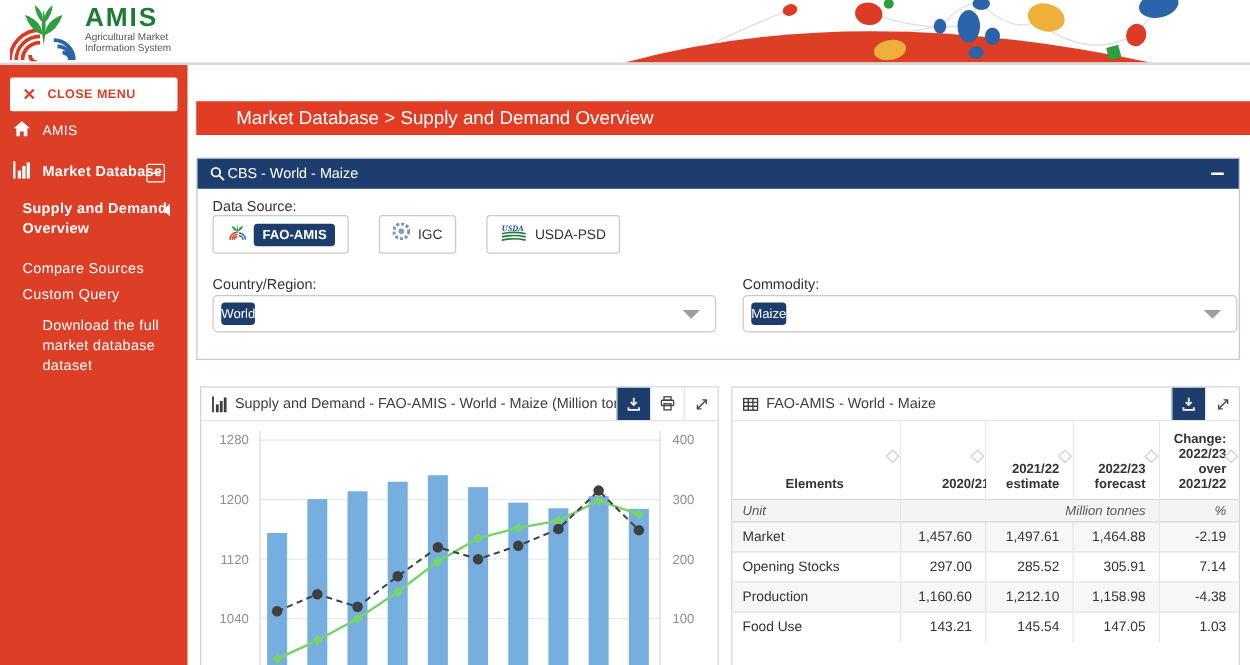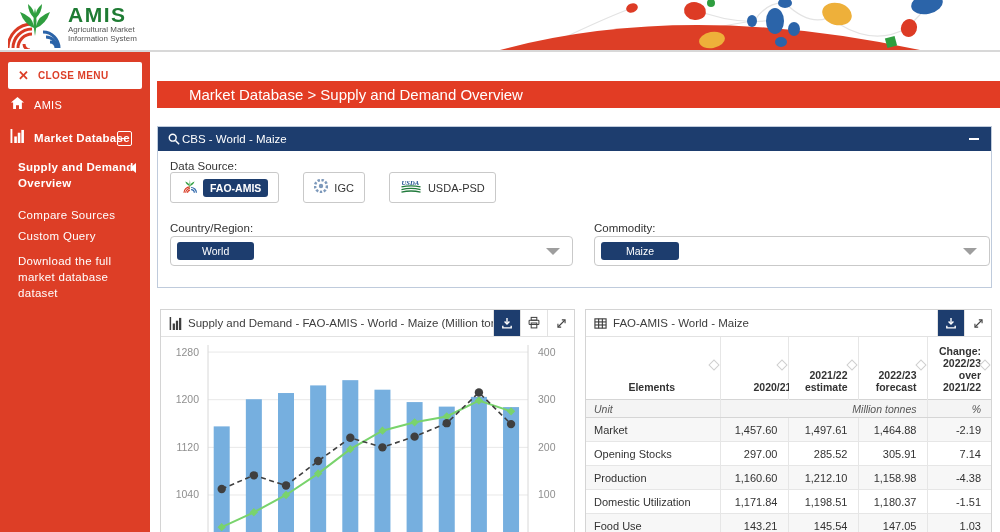--- a/index.html
+++ b/index.html
@@ -44,21 +44,21 @@
   .minus-ic{position:absolute;right:12px;top:11px;width:10px;height:2px;background:#fff;cursor:pointer;}
   .fp-label{position:absolute;font-size:11.5px;color:#333;}
   #src-row{position:absolute;left:12px;top:45px;display:flex;gap:24px;}
   .src-btn{height:29px;border:1px solid #c9c9c9;border-radius:3px;background:#fff;display:flex;
     align-items:center;padding:0 10px;gap:6px;cursor:pointer;}
   .src-btn .badge{background:#1d3d6e;color:#fff;font-size:10.5px;font-weight:bold;
     padding:3px 7px;border-radius:3px;}
   .src-btn .plain{font-size:11px;color:#333;}
   .select{position:absolute;height:28px;border:1px solid #c9c9c9;border-radius:4px;background:#fff;}
   .select .badge{position:absolute;left:6px;top:5px;background:#1d3d6e;color:#fff;font-size:10.5px;
-    padding:3px 25px;border-radius:3px;}
+    padding:3px 0;border-radius:3px;}
   .dd-arrow{position:absolute;right:12px;top:11px;width:0;height:0;
     border-left:7px solid transparent;border-right:7px solid transparent;border-top:7px solid #9e9e9e;}
 
   
   .panel{position:absolute;background:#fff;border:1px solid #d4d4d4;box-sizing:border-box;overflow:hidden;}
   #chart-panel{left:160px;top:309px;width:415px;height:230px;}
   #table-panel{left:585px;top:309px;width:407px;height:232px;}
   .panel-head{position:relative;height:26px;border-bottom:1px solid #e2e2e2;display:flex;align-items:center;}
   .panel-head .t{font-size:11.5px;color:#3d3d3d;margin-left:6px;white-space:nowrap;}
   .head-btns{position:absolute;right:0;top:0;height:26px;display:flex;}
@@ -172,21 +172,21 @@
       <div class="side-item sub bold" style="top: 107px;">
         <span class="lbl">Supply and Demand Overview</span>
         <span class="left-arrow"></span>
       </div>
       <div class="side-item sub" style="top: 155px;">
         <span class="lbl">Compare Sources</span>
       </div>
       <div class="side-item sub" style="top: 176px;">
         <span class="lbl">Custom Query</span>
       </div>
-      <div class="side-item sub" style="top: 201px;">
+      <div class="side-item sub" style="top: 201px; margin-left: 16px;">
         <span class="lbl">Download the full market database dataset</span>
       </div>
     </nav>
 </div>
 
 <div id="breadcrumb">Market Database &gt; Supply and Demand Overview</div>
 
 <div id="filter-panel">
   <div class="panel-head-blue">
     <svg width="12" height="12" viewBox="0 0 14 14" style="margin-left:10px">
@@ -434,27 +434,20 @@
           <td class="num">7.14</td>
         </tr>
         <tr>
           <td>Production</td>
           <td class="num">1,160.60</td>
           <td class="num">1,212.10</td>
           <td class="num">1,158.98</td>
           <td class="num">-4.38</td>
         </tr>
         <tr>
-          <td>Domestic Utilization</td>
-          <td class="num">1,171.84</td>
-          <td class="num">1,198.51</td>
-          <td class="num">1,180.37</td>
-          <td class="num">-1.51</td>
-        </tr>
-        <tr>
           <td>Food Use</td>
           <td class="num">143.21</td>
           <td class="num">145.54</td>
           <td class="num">147.05</td>
           <td class="num">1.03</td>
         </tr>
       </tbody>
     </table>
 </div>
 

